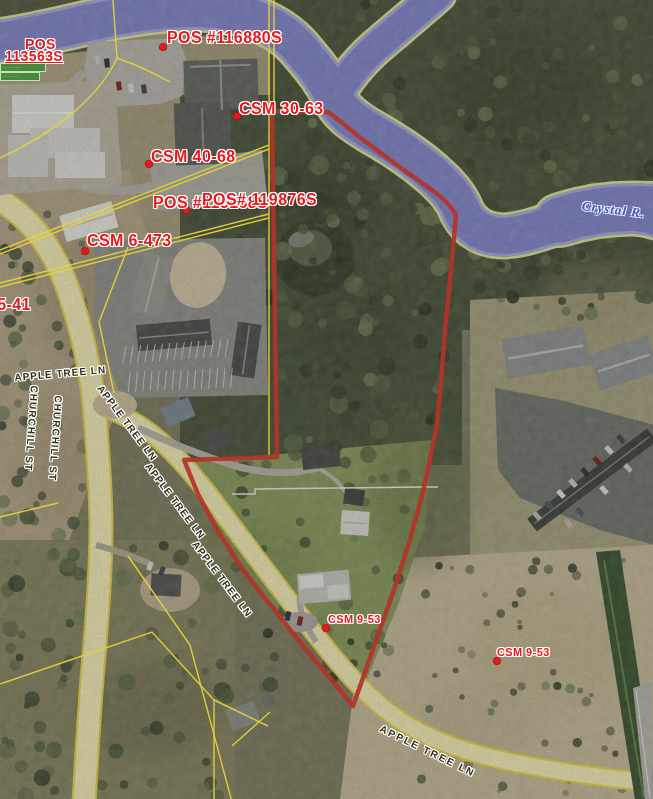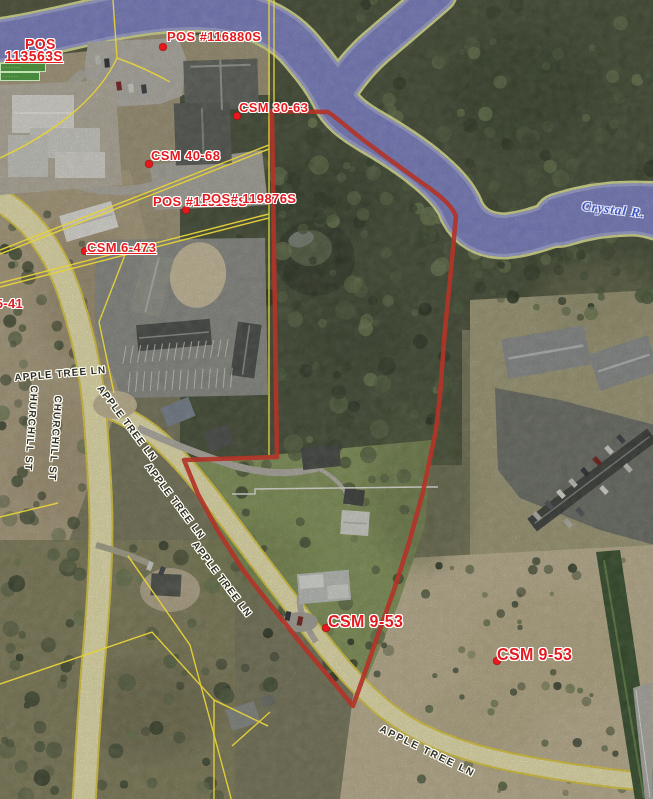--- a/index.html
+++ b/index.html
@@ -1,24 +1,24 @@
 <!DOCTYPE html>
 <html><head>
 <meta charset="utf-8">
 <style>
   html,body{margin:0;padding:0;background:#222;}
   #map{position:relative;width:653px;height:799px;overflow:hidden;background:#7a7a5e;
        font-family:"Liberation Sans",sans-serif;cursor:default;}
   #map svg{position:absolute;left:0;top:0;}
   .lbl{position:absolute;white-space:nowrap;transform-origin:0 0;pointer-events:auto;}
-  .doc{color:#e41a1f;font-weight:bold;font-size:13px;letter-spacing:.4px;
+  .doc{color:#e41a1f;font-weight:bold;font-size:16px;letter-spacing:.4px;
        text-shadow:-1px -1px 0 #fff,1px -1px 0 #fff,-1px 1px 0 #fff,1px 1px 0 #fff,
                    0 -1px 0 #fff,0 1px 0 #fff,-1px 0 0 #fff,1px 0 0 #fff;}
   .big{font-size:14px;}
-  .sm{font-size:16px;}
+  .sm{font-size:11px;}
   .street{color:#2e2d2a;font-weight:bold;font-size:10px;letter-spacing:1px;
        text-shadow:-1px -1px 0 #fdfdf2,1px -1px 0 #fdfdf2,-1px 1px 0 #fdfdf2,1px 1px 0 #fdfdf2,
                    0 -1px 0 #fdfdf2,0 1px 0 #fdfdf2,-1px 0 0 #fdfdf2,1px 0 0 #fdfdf2;}
   .river{color:#3d55c0;font-weight:bold;font-style:italic;font-size:13px;letter-spacing:1px;
        font-family:"Liberation Serif",serif;
        text-shadow:-1px -1px 0 #e6e9f6,1px -1px 0 #e6e9f6,-1px 1px 0 #e6e9f6,1px 1px 0 #e6e9f6;}
   .chip{position:absolute;background:#49893e;border:1px solid #bfe3b2;color:#eaffea;
         font-size:5px;line-height:6px;padding:0 2px;letter-spacing:1px;overflow:hidden;}
 </style>
 </head>
@@ -788,21 +788,21 @@
 
 <div class="lbl doc big" style="left:25px;top:36px;">POS</div>
 <div class="lbl doc big" style="left:5px;top:48px;text-decoration:underline;">113563S</div>
 <div class="chip" style="left:0;top:63px;width:40px;height:7px;">·······</div>
 <div class="chip" style="left:0;top:72px;width:34px;height:7px;">······</div>
 <div class="lbl doc" style="left:167px;top:29px;">POS #116880S</div>
 <div class="lbl doc" style="left:239px;top:100px;">CSM 30-63</div>
 <div class="lbl doc" style="left:151px;top:148px;">CSM 40-68</div>
 <div class="lbl doc" style="left:116px;top:194px;padding-left:37px;">POS #115168S</div>
 <div class="lbl doc" style="left:202px;top:191px;">POS# 119876S</div>
-<div class="lbl doc" style="left:87px;top:240px;text-decoration:underline;">CSM 6-473</div>
+<div class="lbl doc" style="left:87px;top:232px;">CSM 6-473</div>
 <div class="lbl doc" style="left:-12px;top:296px;">35-41</div>
 <div class="lbl doc sm" style="left:328px;top:613px;">CSM 9-53</div>
 <div class="lbl doc sm" style="left:497px;top:646px;">CSM 9-53</div>
 
 <div class="lbl street" style="left:40px;top:386px;transform:rotate(94deg);">CHURCHILL ST</div>
 <div class="lbl street" style="left:64px;top:396px;transform:rotate(94deg);">CHURCHILL ST</div>
 <div class="lbl street" style="left:14px;top:372px;transform:rotate(-5deg);">APPLE TREE LN</div>
 <div class="lbl street" style="left:104px;top:383px;transform:rotate(53deg);">APPLE TREE LN</div>
 <div class="lbl street" style="left:152px;top:461px;transform:rotate(53deg);">APPLE TREE LN</div>
 <div class="lbl street" style="left:199px;top:539px;transform:rotate(53deg);">APPLE TREE LN</div>

